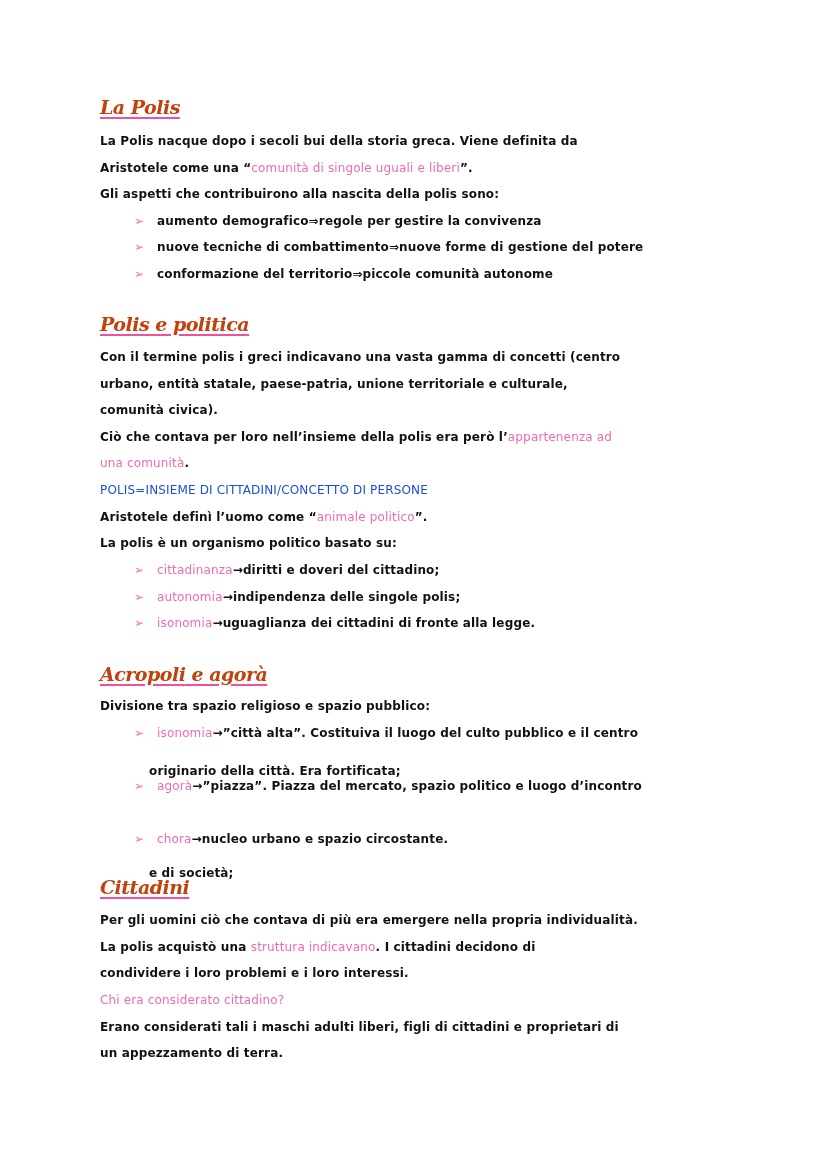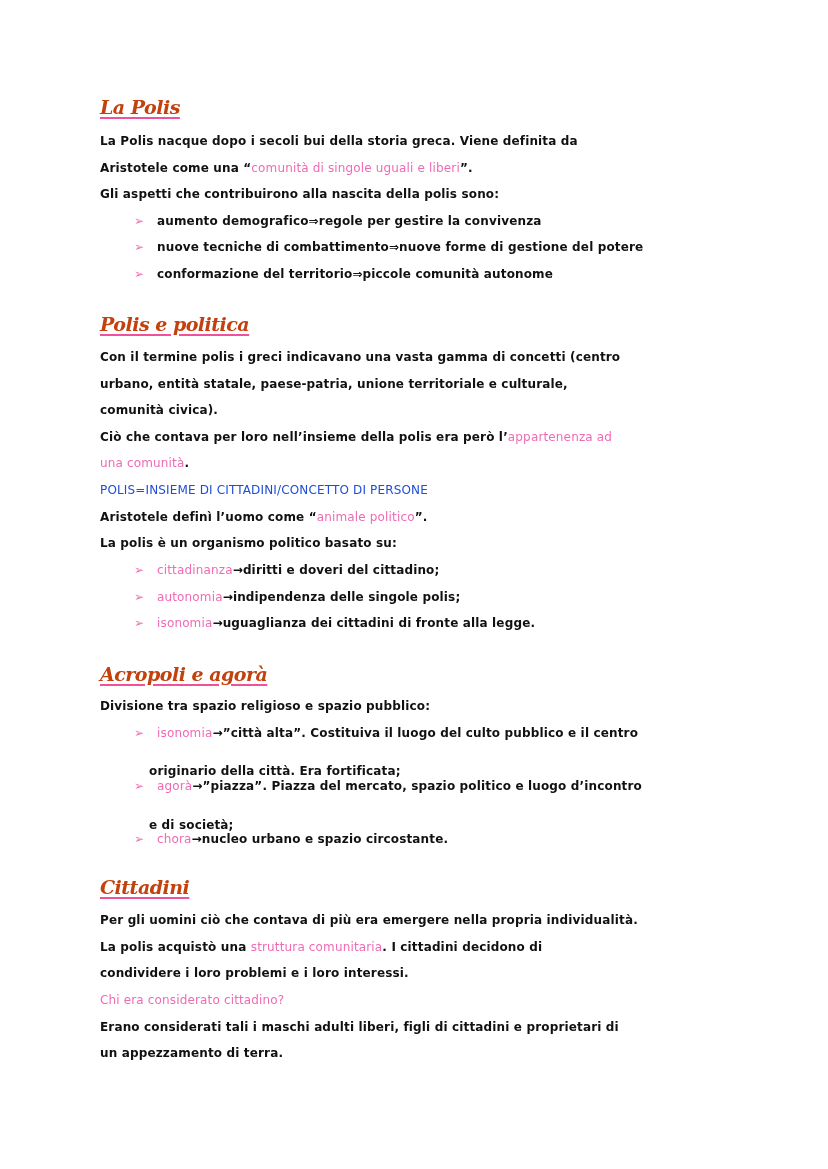--- a/index.html
+++ b/index.html
@@ -65,28 +65,28 @@
 
   <div class="heading" style="top:663px">Acropoli e agorà</div>
   <div class="line" style="top:696px">Divisione tra spazio religioso e spazio pubblico:</div>
   <div class="line indent" style="top:723px">
     <span class="bullet">➢</span><span class="pink">isonomia</span><span>→”città alta”. Costituiva il luogo del culto pubblico e il centro</span>
   </div>
   <div class="line indent2" style="top:749px">originario della città. Era fortificata;</div>
   <div class="line indent" style="top:776px">
     <span class="bullet">➢</span><span class="pink">agorà</span><span>→”piazza”. Piazza del mercato, spazio politico e luogo d’incontro</span>
   </div>
-  <div class="line indent2" style="top:803px">e di società;</div>
+  <div class="line indent2" style="top:851px">e di società;</div>
   <div class="line indent" style="top:829px">
     <span class="bullet">➢</span><span class="pink">chora</span><span>→nucleo urbano e spazio circostante.</span>
   </div>
 
   <div class="heading" style="top:876px">Cittadini</div>
   <div class="line" style="top:910px">Per gli uomini ciò che contava di più era emergere nella propria individualità.</div>
   <div class="line" style="top:937px">
-    <span>La polis acquistò una </span><span class="pink">struttura comunitaria</span><span>. I cittadini decidono di</span>
+    <span>La polis acquistò una </span><span class="pink">struttura indicavano</span><span>. I cittadini decidono di</span>
   </div>
   <div class="line" style="top:963px">condividere i loro problemi e i loro interessi.</div>
   <div class="line pink" style="top:990px">Chi era considerato cittadino?</div>
   <div class="line" style="top:1017px">Erano considerati tali i maschi adulti liberi, figli di cittadini e proprietari di</div>
   <div class="line" style="top:1043px">un appezzamento di terra.</div>
 
 </div>
 
 </body></html>

